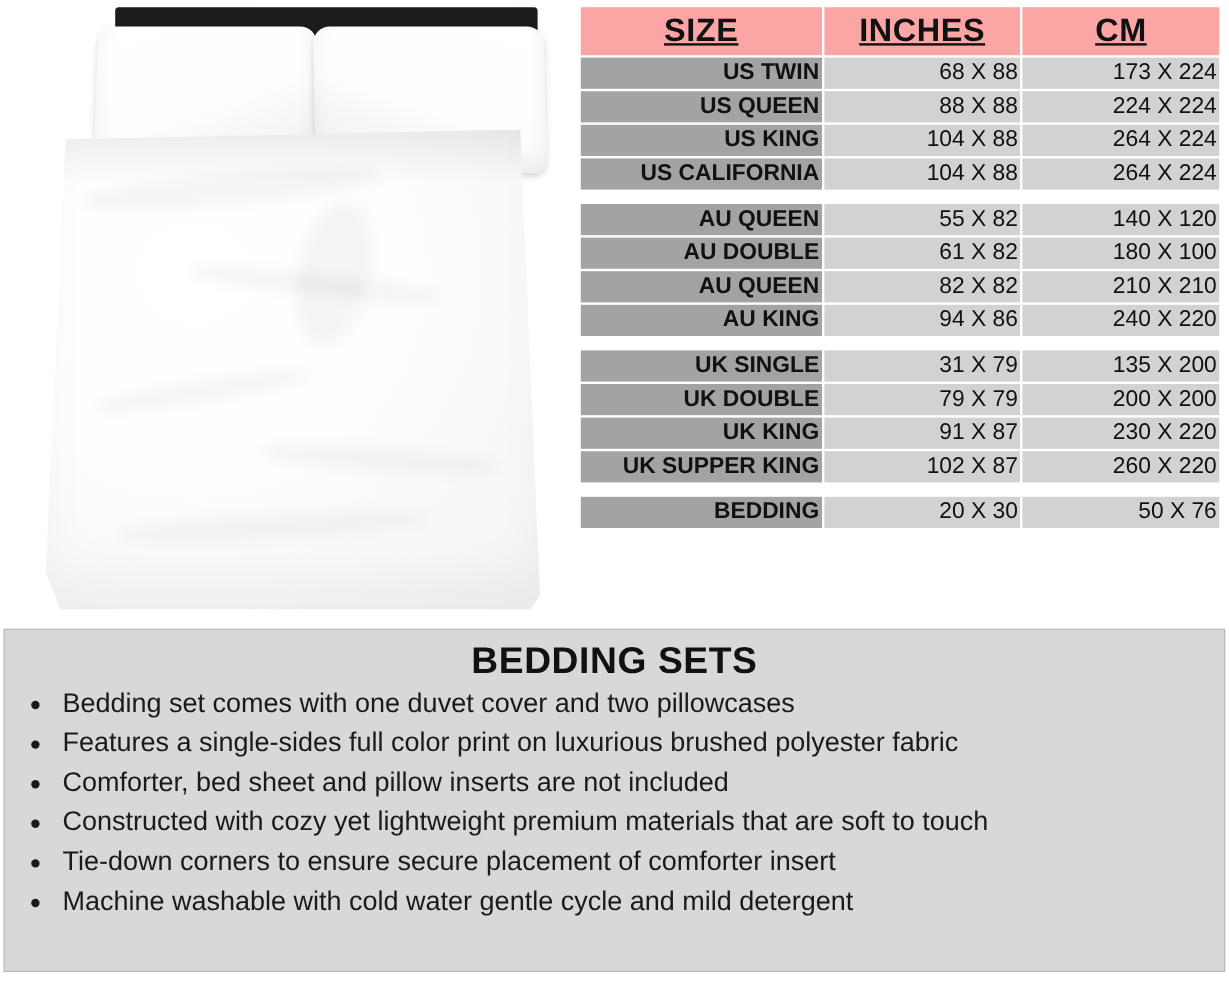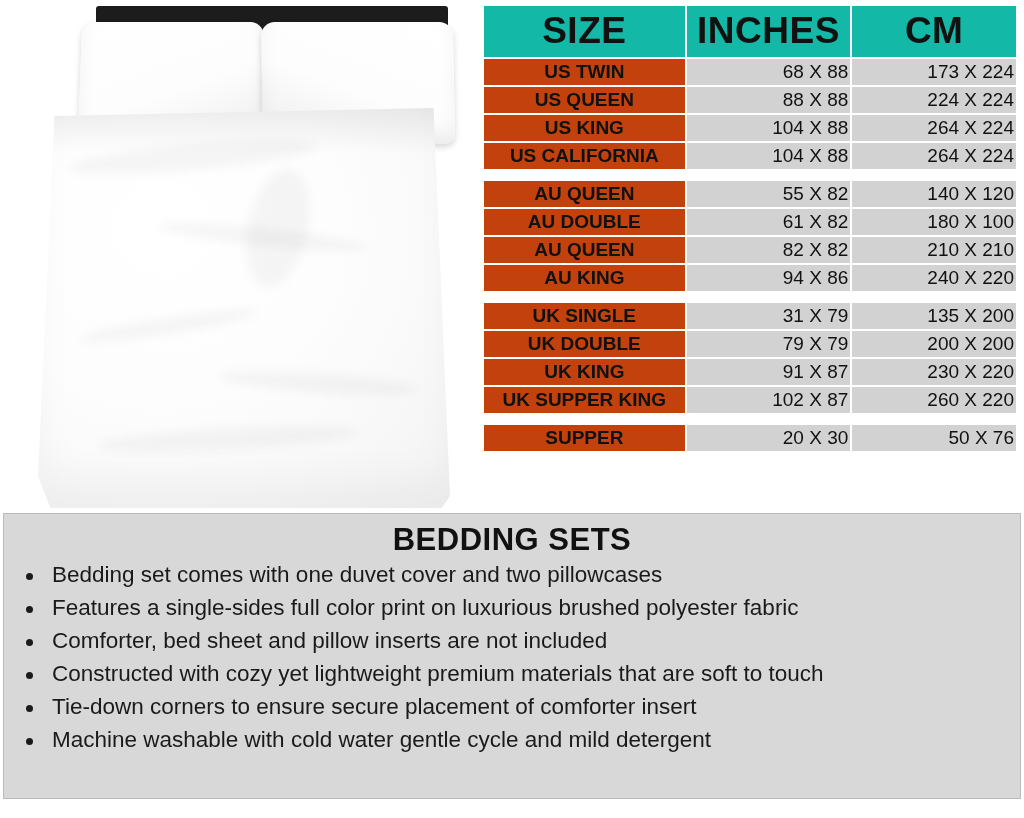--- a/index.html
+++ b/index.html
@@ -131,51 +131,53 @@
   table.size-table th,
   table.size-table td {
     text-align: center;
     font-weight: bold;
     color: #111;
     background: #bfbfbf;
     padding: 2px 2px;
     white-space: nowrap;
   }
   table.size-table th {
-    font-size: 37px;
-    background: #14b8a6;
+    font-size: 27px;
+    background: #fca5a5;
     letter-spacing: 0.5px;
     padding: 4px 0 5px;
+    text-decoration: underline;
   }
   table.size-table td {
     font-size: 19px;
   }
   table.size-table td.label {
-    background: #c2410c;
+    background: #a3a3a3;
+    text-align: right;
   }
   table.size-table td.val {
     background: #d2d2d2;
     font-weight: normal;
     text-align: right;
   }
   tr.spacer td {
     background: #ffffff !important;
     height: 8px;
     padding: 0;
     border: none;
   }
   col.c1 { width: 38%; }
   col.c2 { width: 31%; }
   col.c3 { width: 31%; }
 
   
   .bedding-panel {
     position: absolute;
     left: 3px;
-    top: 513px;
+    top: 524px;
     width: 1018px;
     height: 286px;
     background: #d8d8d8;
     border: 1px solid #b9b9b9;
     box-sizing: border-box;
   }
   .bedding-title {
     text-align: center;
     font-size: 31px;
     font-weight: bold;
@@ -314,21 +316,21 @@
           <td class="label">UK SUPPER KING</td>
           <td class="val">102 X 87</td>
           <td class="val">260 X 220</td>
         </tr>
 
         <tr class="spacer">
             <td colspan="3"></td>
           </tr>
 
         <tr>
-          <td class="label">SUPPER</td>
+          <td class="label">BEDDING</td>
           <td class="val">20 X 30</td>
           <td class="val">50 X 76</td>
         </tr>
       </tbody>
     </table>
   </div>
 </div>
 
 <div class="bedding-panel">
   <div class="bedding-title">BEDDING SETS</div>

